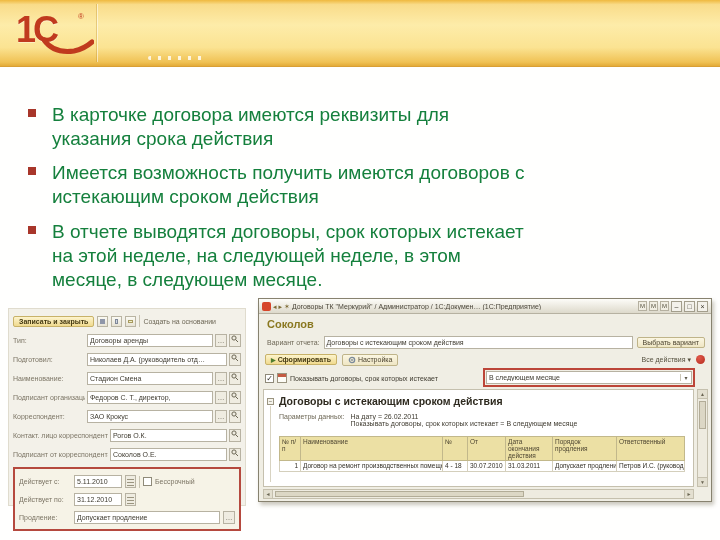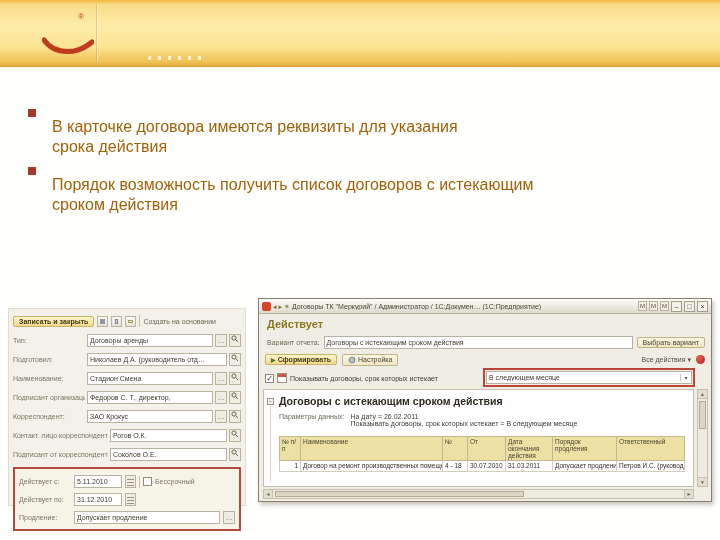--- a/index.html
+++ b/index.html
@@ -15,21 +15,21 @@
   .logo-text { font-size:36px; font-weight:800; color:#c03a1e; letter-spacing:-3px; line-height:48px; text-shadow:0 1px 0 rgba(255,255,255,.4); }
   .logo-reg { position:absolute; left:62px; top:6px; font-size:8px; color:#c03a1e; }
   .logo-swoosh { position:absolute; left:26px; top:28px; }
   .hdr-title { position:absolute; left:106px; top:29px; font-size:21px; font-weight:bold; color:#b13a21; }
   .hdr-dots { position:absolute; left:148px; top:56px; width:60px; height:4px;
               background:repeating-linear-gradient(90deg, rgba(255,255,255,.8) 0 3px, transparent 3px 10px); border-radius:2px; }
 
   
   .bullet { position:absolute; left:28px; }
   .bullet .sq { position:absolute; left:0; top:6px; width:8px; height:8px; background:#a8362a; }
-  .bullet .btxt { margin-left:24px; font-size:16px; line-height:1.27; color:#a16207;margin-top:14px; }
+  .bullet .btxt { margin-left:24px; font-size:19px; line-height:1.27; color:#15803d; }
   #b1 { top:103px; } #b1 .btxt { max-width:432px; }
   #b2 { top:161px; } #b2 .btxt { max-width:488px; }
   #b3 { top:220px; } #b3 .btxt { max-width:472px; }
 
   
   .ftr { position:absolute; left:0; bottom:0; width:720px; height:32px;
          background:linear-gradient(180deg,#fdf2bb 0,#f9e294 45%,#f3d374 85%,#eec55d 100%); border-top:1px solid #ecc75e; }
   .ftr-blob { position:absolute; left:28px; bottom:3px; width:130px; height:16px; border-radius:50%;
               background:radial-gradient(ellipse at center, rgba(255,255,230,.85), rgba(255,255,230,0) 70%); }
   .page-num { position:absolute; right:13px; top:6px; font-size:15px; font-weight:bold; color:#8e1b1b; }
@@ -108,36 +108,41 @@
   .hscroll .arr.right { right:0; border-left:1px solid #c5c0ae; }
   .hscroll .thumb { position:absolute; left:11px; top:1px; width:58%; height:6px; background:#dcd7c5; border:1px solid #b2ac97; }
 </style>
 </head>
 <body>
 
 <div class="slide">
 
   <div class="hdr">
     <div class="logo">
+      <span class="logo-text">1С</span>
       <span class="logo-reg">®</span>
       <svg class="logo-swoosh" width="52" height="22" viewBox="0 0 52 22">
         <path d="M2 6 q10 14 30 11 q10 -2 18 -9" fill="none" stroke="#c03a1e" stroke-width="5" stroke-linecap="round"></path>
       </svg>
     </div>
     <div class="hdr-divider"></div>
     <div class="hdr-dots"></div>
   </div>
 
   <div class="bullet" id="b1">
     <span class="sq"></span>
     <div class="btxt">В карточке договора имеются реквизиты для указания срока действия</div>
   </div>
   <div class="bullet" id="b2">
     <span class="sq"></span>
-    <div class="btxt">Порядок возможность получить список договоров с истекающим сроком действия</div>
+    <div class="btxt">Имеется возможность получить имеются договоров с истекающим сроком действия</div>
+  </div>
+  <div class="bullet" id="b3">
+    <span class="sq"></span>
+    <div class="btxt">В отчете выводятся договоры, срок которых истекает на этой неделе, на следующей неделе, в этом месяце, в следующем месяце.</div>
   </div>
 
   <div class="form">
     <div class="form-toolbar">
       <button class="btn btn-yellow">Записать и закрыть</button>
       <span class="icon-sq disk"></span>
       <span class="icon-sq copy"></span>
       <span class="icon-sq mail"></span>
       <span class="vsep"></span>
       <span class="muted-lbl">Создать на основании</span>
@@ -234,21 +239,21 @@
       <span class="nav-ico">✶</span>
       <span class="tb-title">Договоры  ТК "Меркурий" / Администратор / 1С:Докумен… (1С:Предприятие)</span>
       <span class="mbtn">М</span>
       <span class="mbtn">М</span>
       <span class="mbtn">М</span>
       <span class="wbtn">–</span>
       <span class="wbtn">□</span>
       <span class="wbtn">×</span>
     </div>
 
-    <div class="win-heading">Действует</div>
+    <div class="win-heading">Соколов</div>
 
     <div class="variant-row">
       <span class="muted-lbl">Вариант отчета:</span>
       <span class="inp">Договоры с истекающим сроком действия</span>
       <button class="btn">Выбрать вариант</button>
     </div>
 
     <div class="wtoolbar">
       <button class="btn btn-yellow">
         <span style="color:#4e7d2e; font-size:6px;">▶</span>

